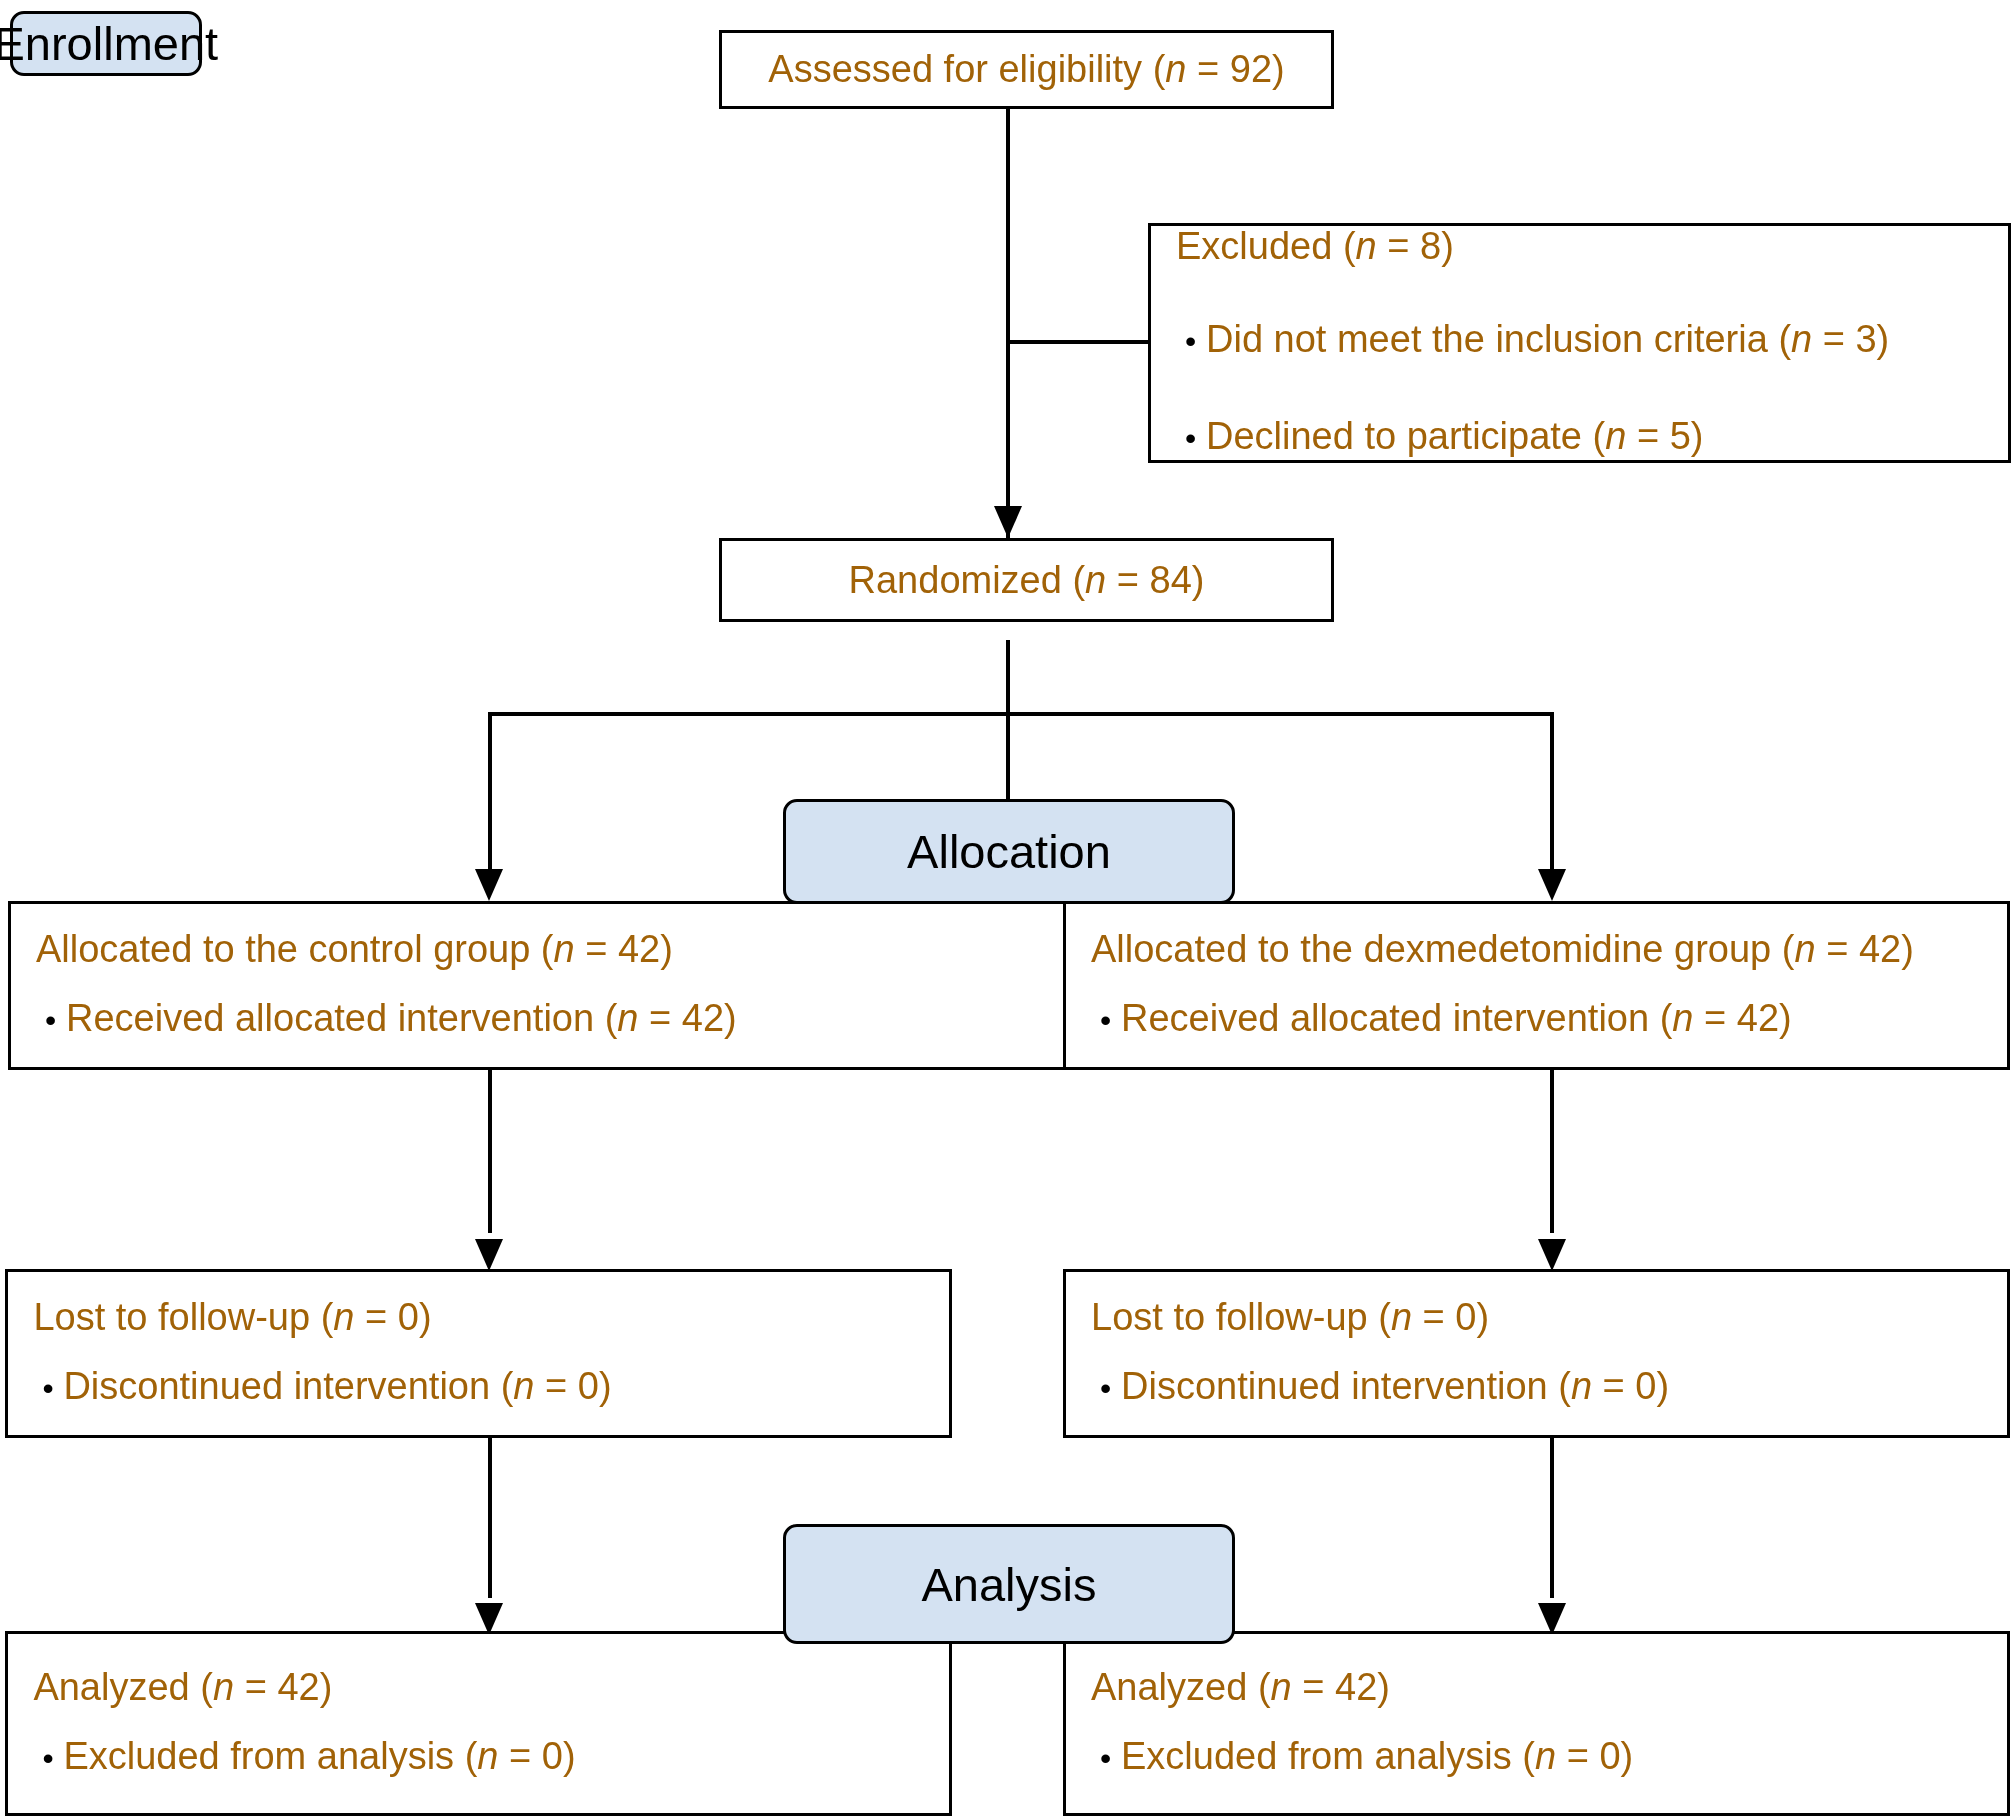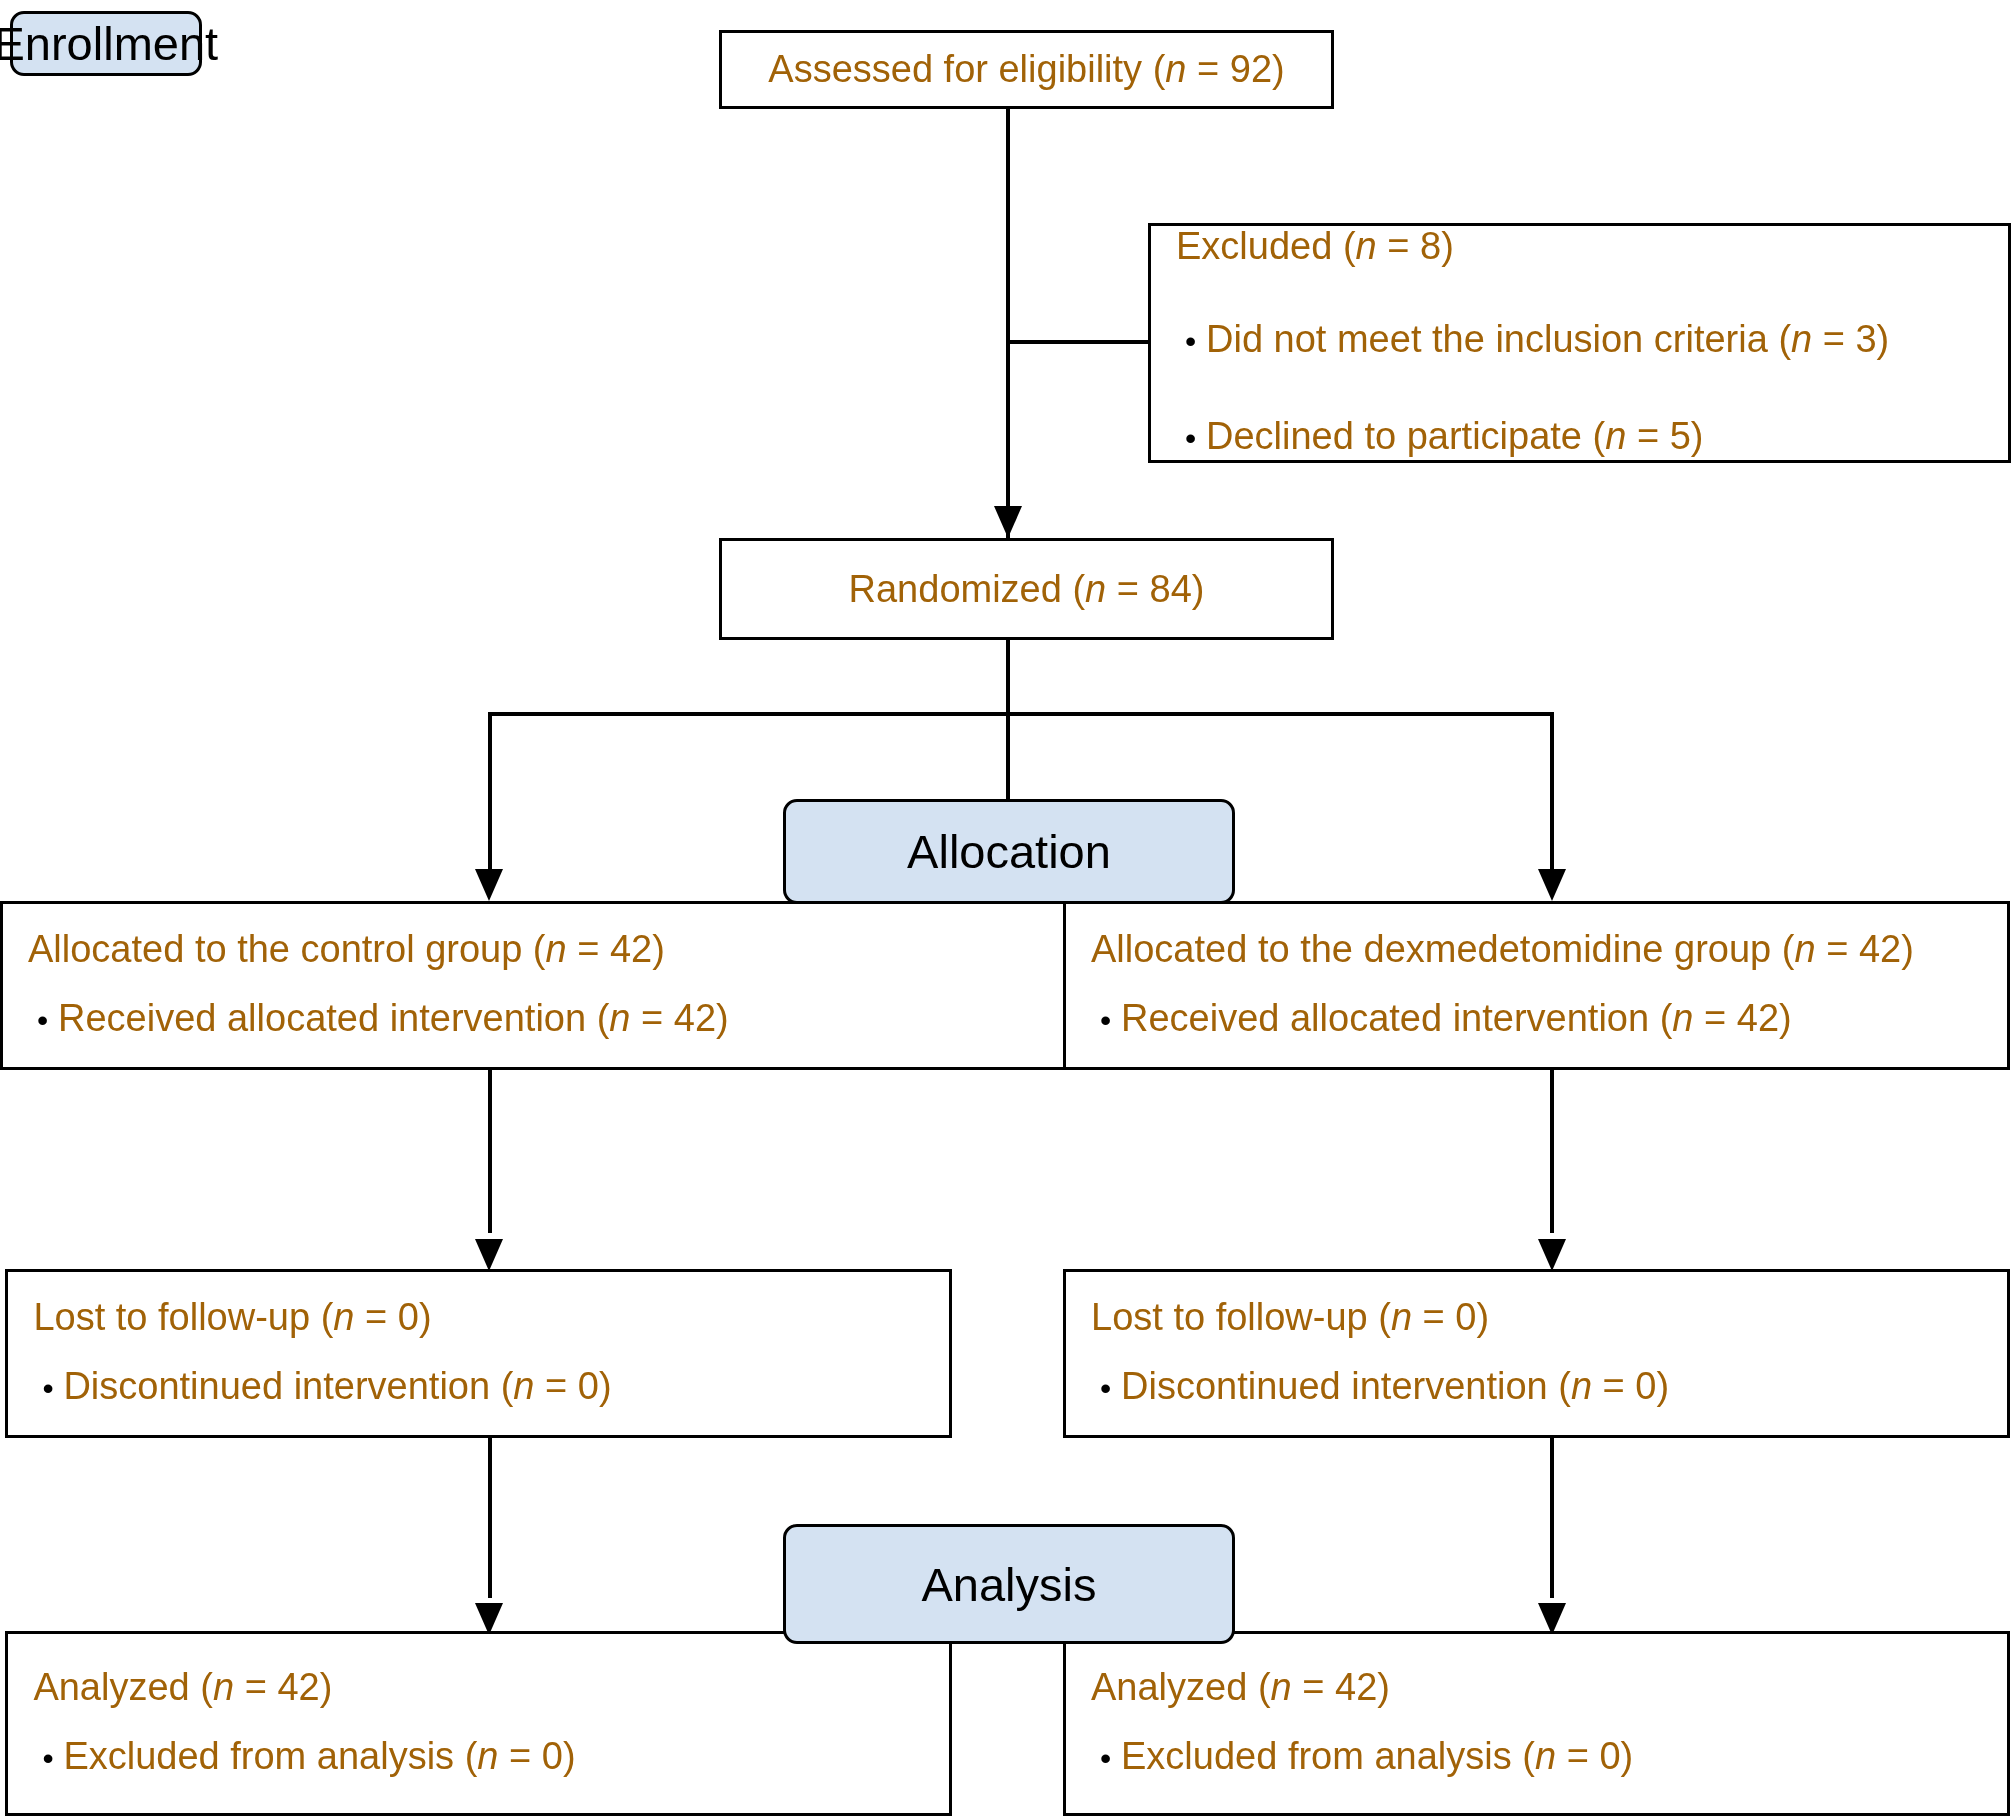--- a/index.html
+++ b/index.html
@@ -134,42 +134,42 @@
     <div class="bullet-row">
       <span class="bullet-glyph">•</span>
       <span class="line"><span>Did not meet the inclusion criteria (</span><span class="ital">n</span><span> = 3)</span></span>
     </div>
     <div class="bullet-row">
       <span class="bullet-glyph">•</span>
       <span class="line"><span>Declined to participate (</span><span class="ital">n</span><span> = 5)</span></span>
     </div>
   </div>
 
-  <div class="node centered" style="left:719px; top:538px; width:615px; height:102px;">
+  <div class="node centered" style="left:719px; top:538px; width:615px; height:84px;">
     <div class="line">
       <span>Randomized (</span><span class="ital">n</span><span> = 84)</span>
     </div>
   </div>
 
   <div class="vline" style="left:1006px; top:640px; height:240px;"></div>
   <div class="arrowhead" style="left:994px; top:849px;"></div>
 
   <div class="hline" style="left:488px; top:712px; width:1066px;"></div>
 
   <div class="vline" style="left:488px; top:712px; height:180px;"></div>
   <div class="arrowhead" style="left:475px; top:869px;"></div>
 
   <div class="vline" style="left:1550px; top:712px; height:180px;"></div>
   <div class="arrowhead" style="left:1538px; top:869px;"></div>
 
   <div class="badge" style="left:783px; top:799px; width:452px; height:105px;">
     <span>Allocation</span>
   </div>
 
-  <div class="node" style="left:0; top:901px; width:1112px; height:169px;">
+  <div class="node" style="left:8px; top:901px; width:1112px; height:169px;">
     <div class="line heading">
       <span>Allocated to the control group (</span><span class="ital">n</span><span> = 42)</span>
     </div>
     <div class="bullet-row">
       <span class="bullet-glyph">•</span>
       <span class="line"><span>Received allocated intervention (</span><span class="ital">n</span><span> = 42)</span></span>
     </div>
   </div>
 
   <div class="node" style="left:1063px; top:901px; width:947px; height:169px;">

